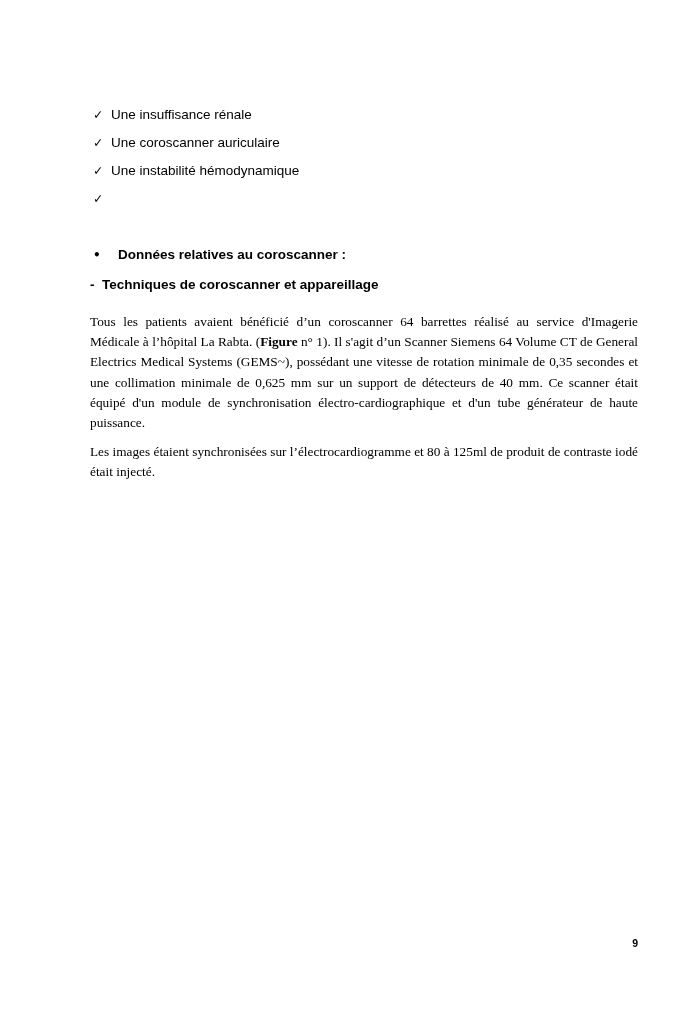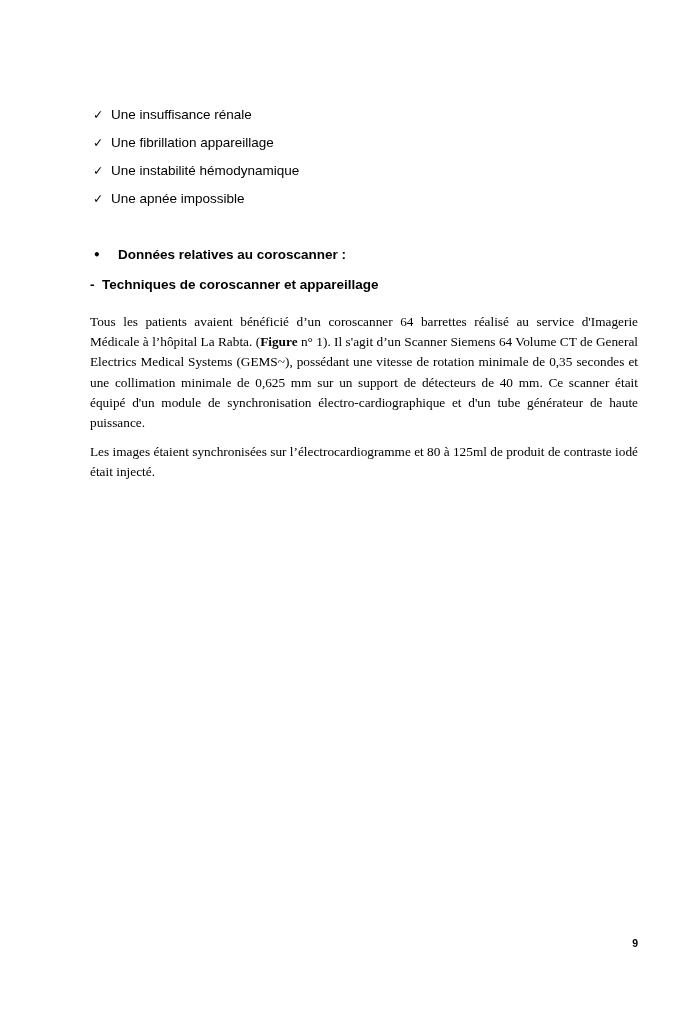--- a/index.html
+++ b/index.html
@@ -159,31 +159,30 @@
 
     <div class="check-list">
 
       <div class="check-item">
         <span class="check-mark">✓</span>
         <span class="check-text">Une insuffisance rénale</span>
       </div>
 
       <div class="check-item">
         <span class="check-mark">✓</span>
-        <span class="check-text">Une fibrillation appareillage</span>
+        <span class="check-text">Une coroscanner auriculaire</span>
       </div>
 
       <div class="check-item">
         <span class="check-mark">✓</span>
         <span class="check-text">Une instabilité hémodynamique</span>
       </div>
 
       <div class="check-item">
         <span class="check-mark">✓</span>
-        <span class="check-text">Une apnée impossible</span>
       </div>
 
     </div>
 
     <div class="headings">
 
       <div class="heading-bullet-row">
         <span class="marker">•</span>
         <span class="htext">Données relatives au coroscanner :</span>
       </div>

